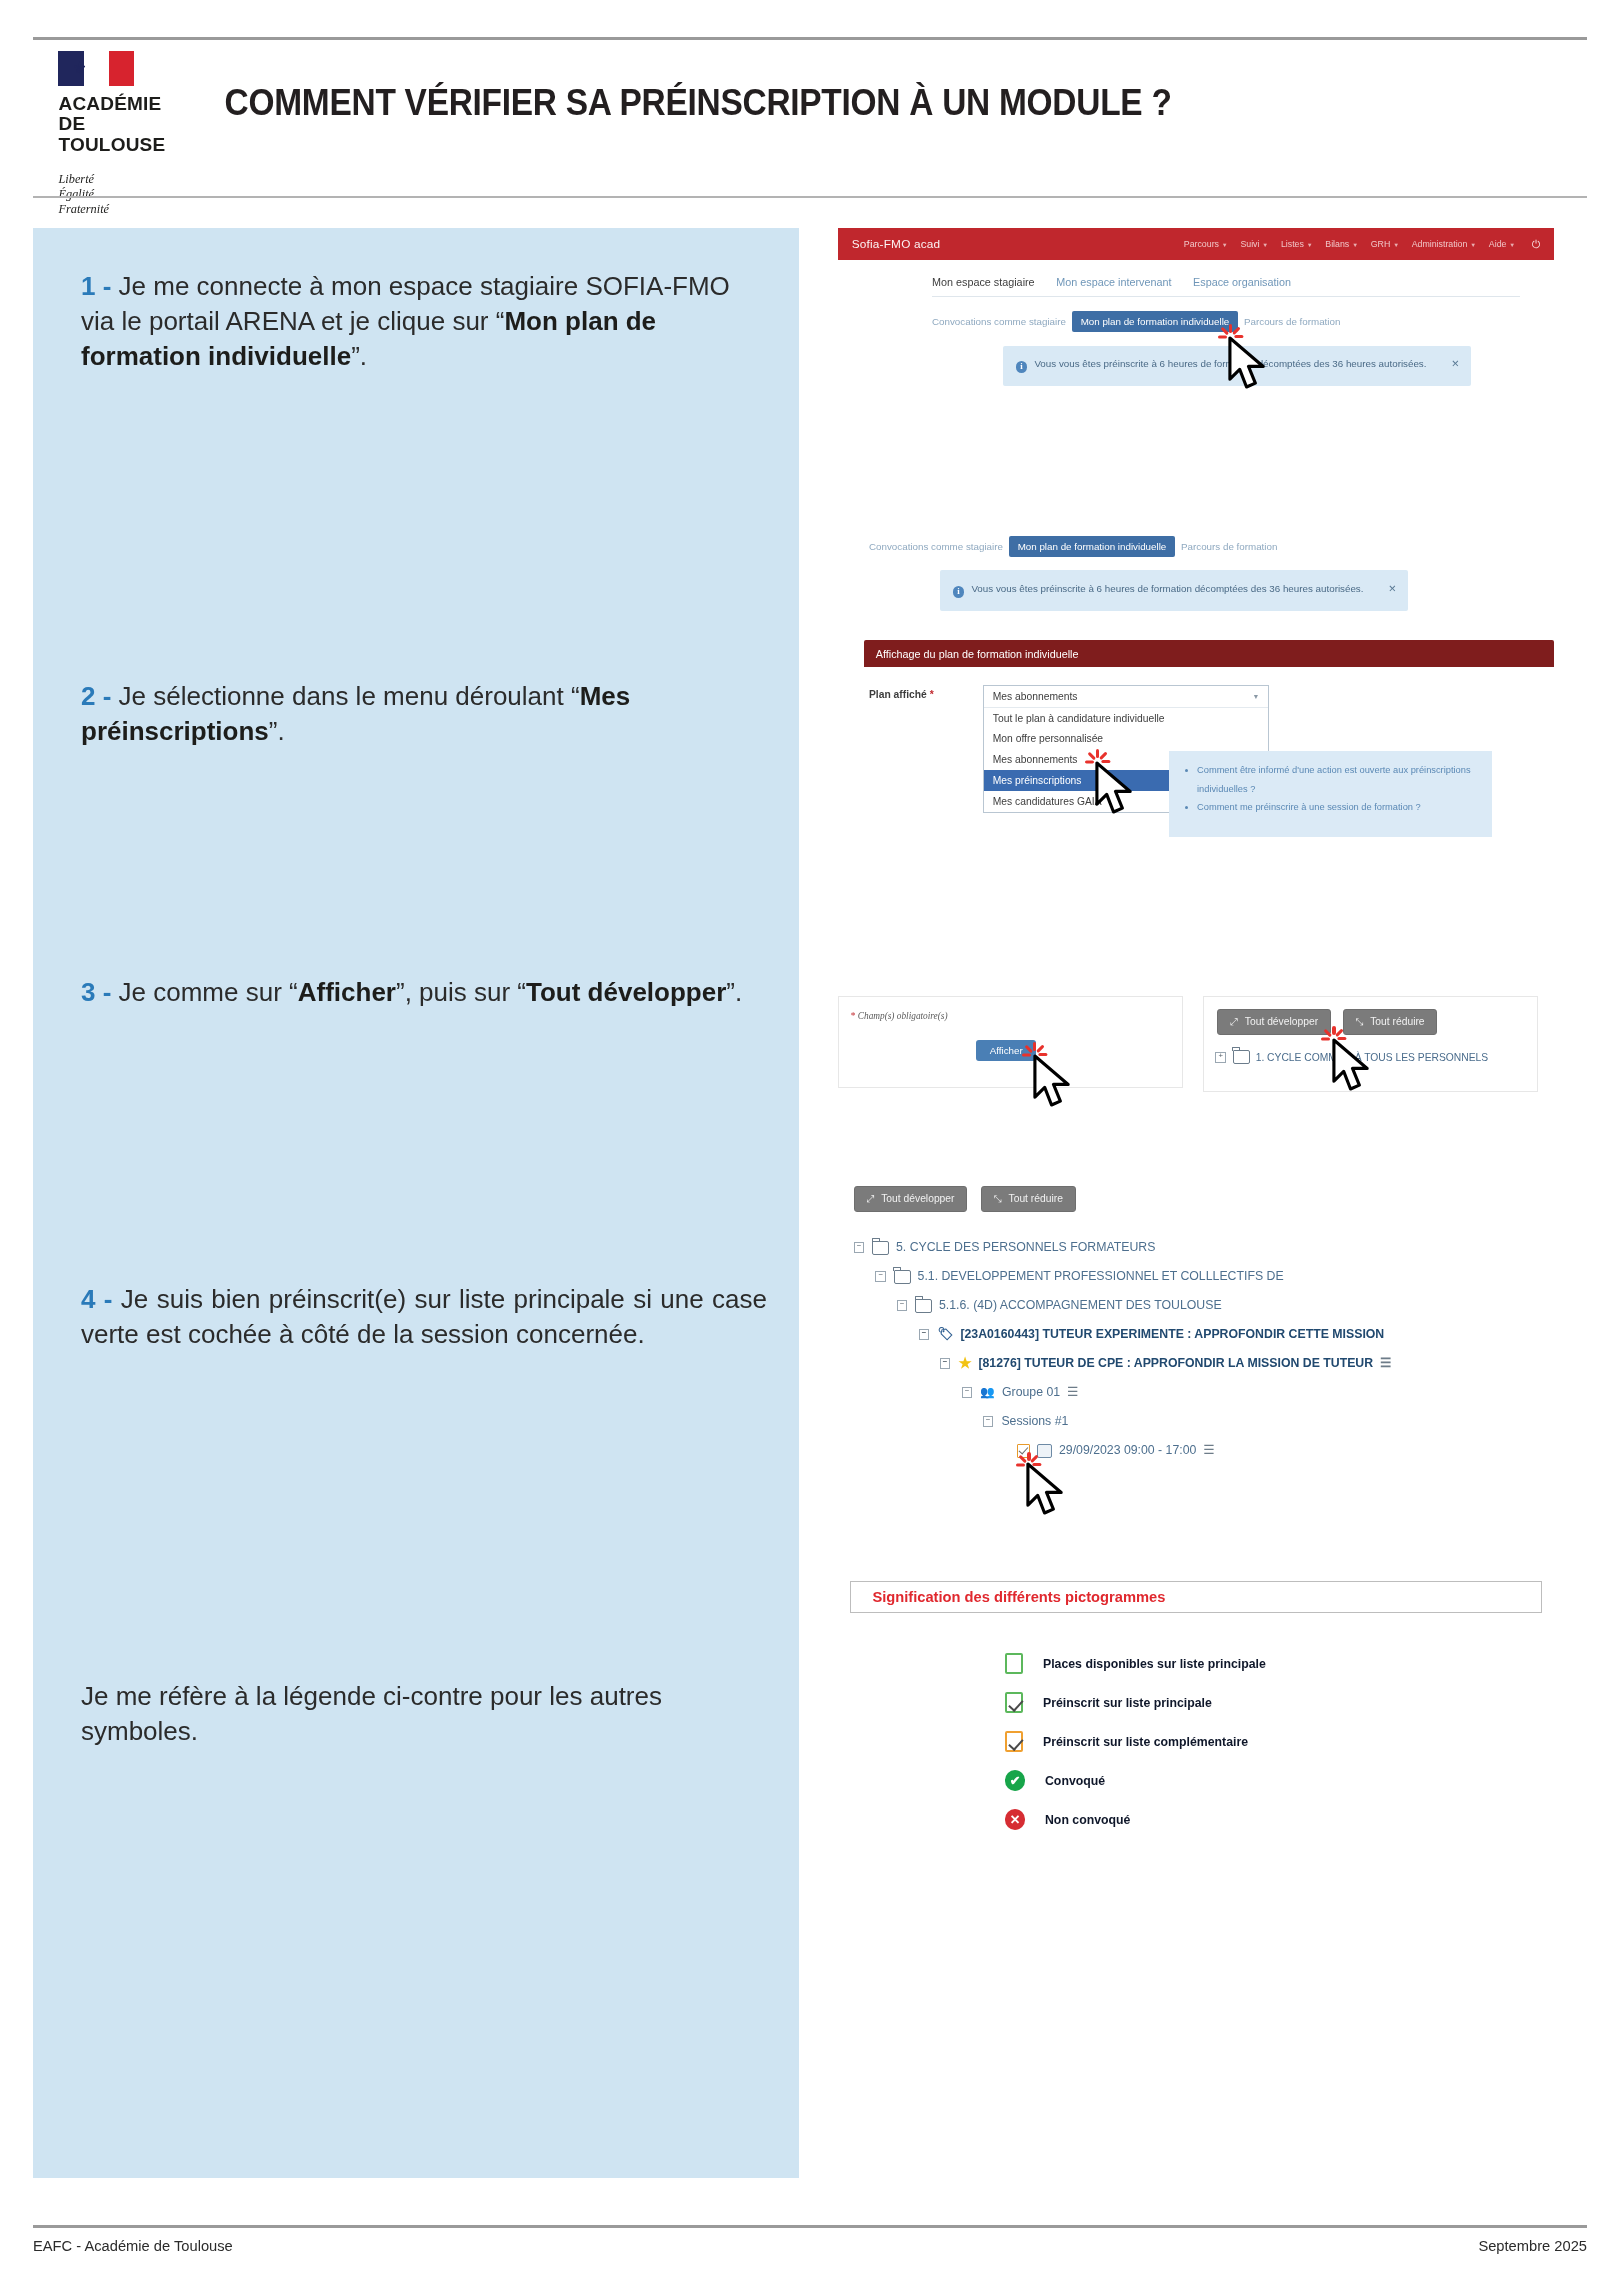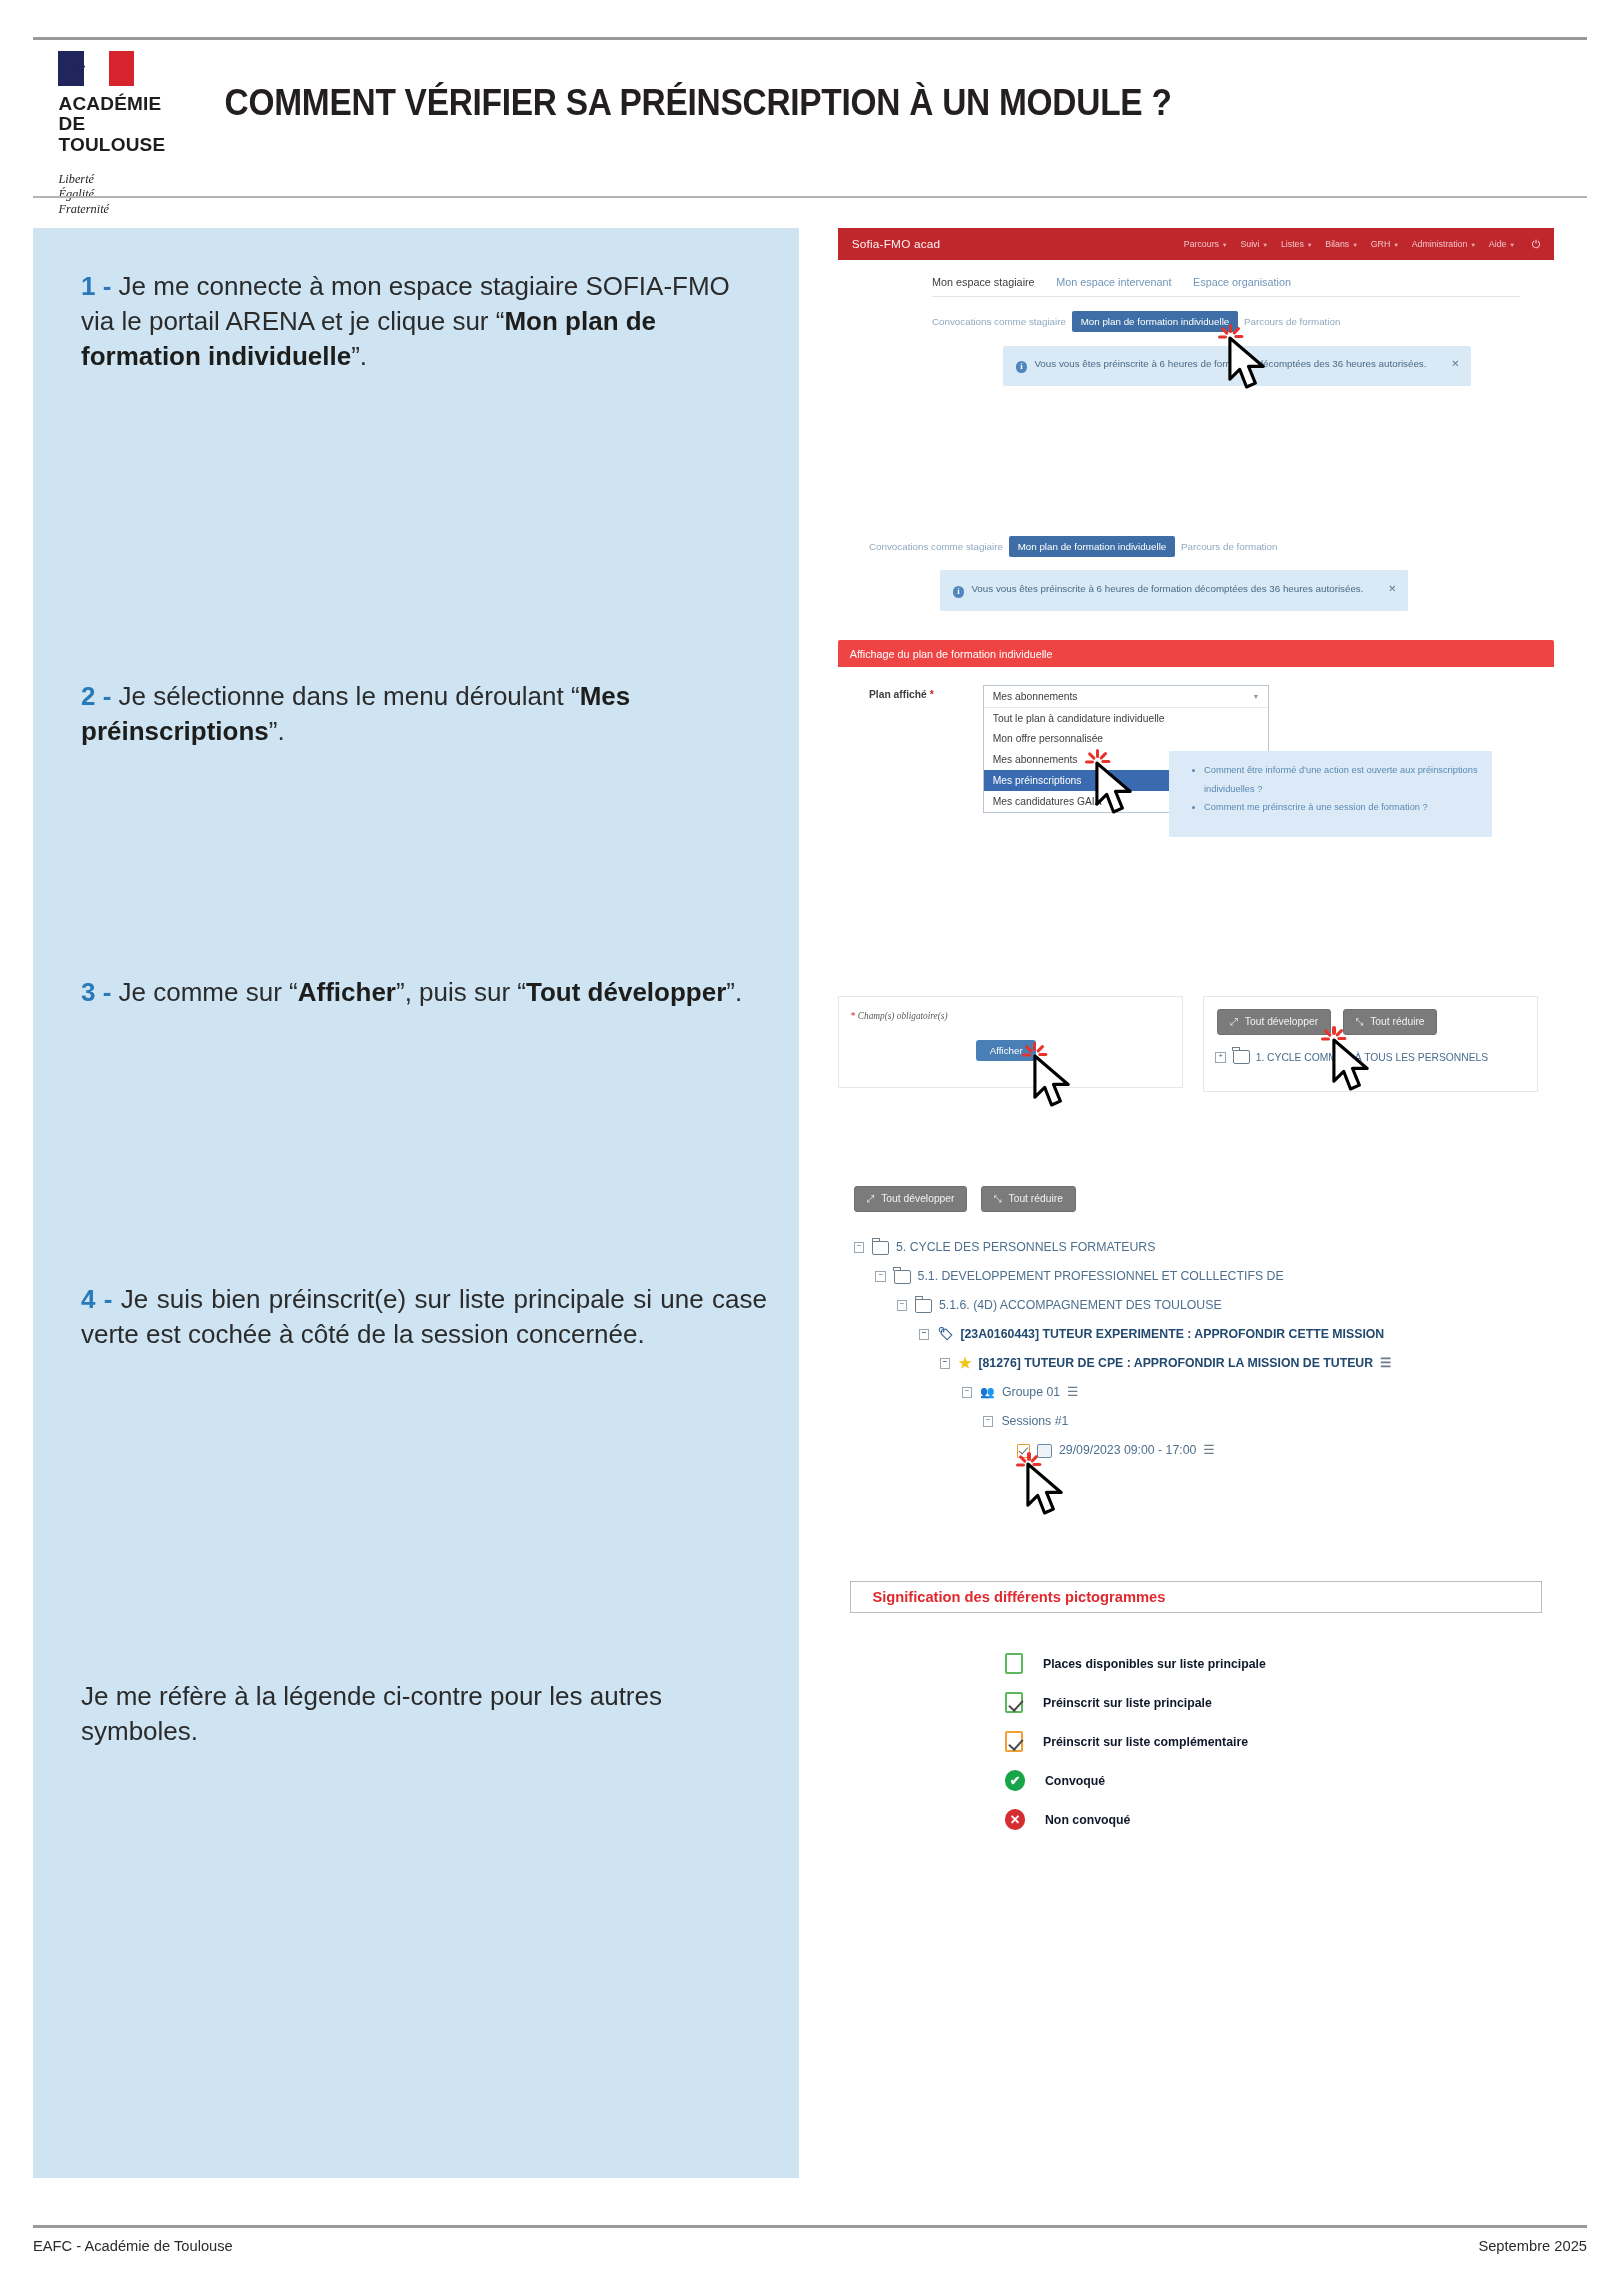--- a/index.html
+++ b/index.html
@@ -132,43 +132,43 @@
   .cursor svg{display:block;width:100%;height:100%;}
   .spark{position:absolute;width:29px;height:29px;pointer-events:none;}
   .spark i{
     position:absolute;left:12.7px;top:2px;width:3.4px;height:8.8px;
     background:#e8322c;border-radius:2px;display:block;
     transform-origin:50% 12.7px;
   }
 
   
   .panel-head{
-    background:#ef4444;color:#ffffff;font-size:10.8px;
-    padding:7.8px 11.8px;border-radius:2px 2px 0 0;
+    background:#7f1d1d;color:#ffffff;font-size:10.8px;
+    padding:7.8px 11.8px;border-radius:2px 2px 0 0;margin-left:26px;
   }
   .plan-row{display:flex;align-items:flex-start;padding:17.6px 0 0 31px;position:relative;}
   .plan-label{
     font-size:10.3px;font-weight:bold;color:#3d3d3d;width:114px;padding-top:3.9px;
   }
   .plan-label .star{color:#c0272d;}
   .dropdown{
     width:284px;border:1px solid #b9c6d2;background:#ffffff;
     font-size:10.3px;color:#3d3d3d;
   }
   .dd-sel{
     padding:4.9px 8.8px;border-bottom:1px solid #e4eaef;display:flex;align-items:center;
   }
   .dd-sel .caret{margin-left:auto;font-size:6.9px;color:#8a99a6;}
   .dd-opt{padding:4.9px 8.8px;}
   .dd-opt.hl{background:#3a6bb0;color:#ffffff;}
   .link-box{
     position:absolute;left:331px;top:84px;width:323px;height:86px;
     background:#dbeaf6;
   }
-  .link-box ul{margin:9.8px 0 0 0;padding-left:35px;}
+  .link-box ul{margin:9.8px 0 0 0;padding-left:28px;}
   .link-box li{font-size:9.3px;color:#5b89b5;line-height:18.6px;}
 
   
   .shot3{display:flex;gap:19.6px;position:relative;}
   .sbox{
     border:1px solid #e7e7e7;background:#fff;
     position:relative;
   }
   .sbox-a{width:343px;height:90px;}
   .sbox-b{width:333px;height:94px;}

